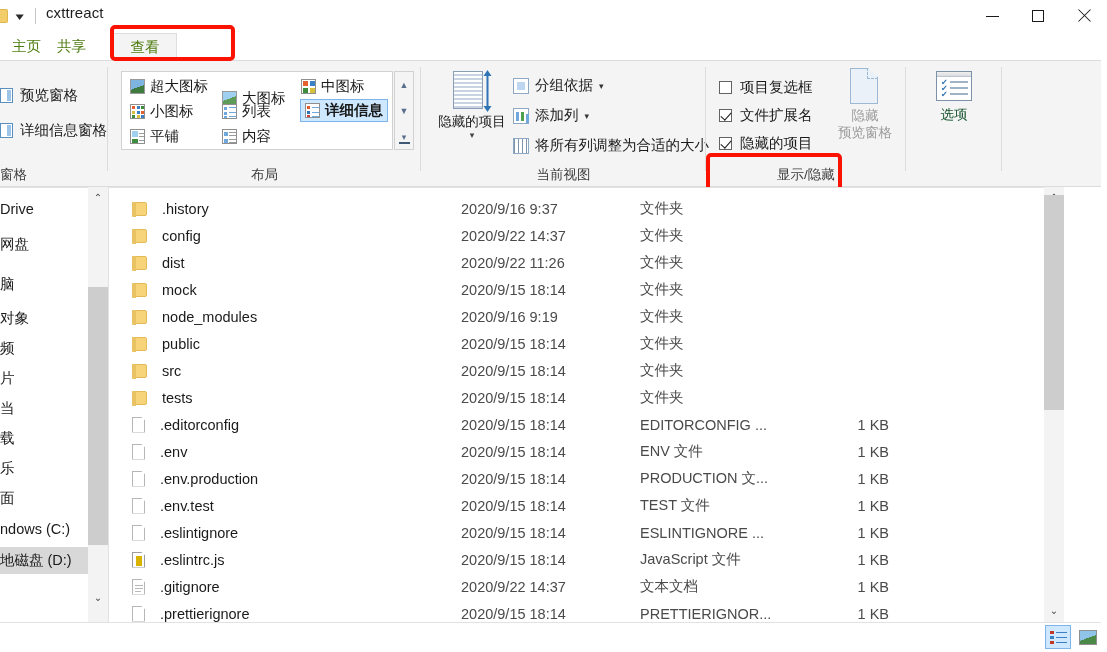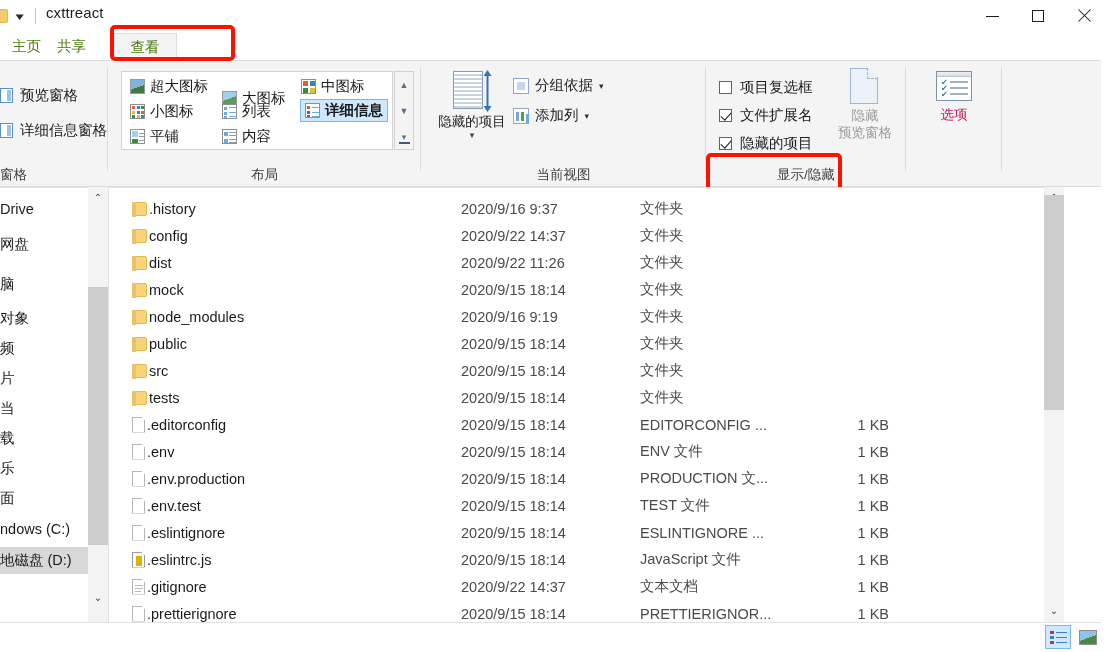--- a/index.html
+++ b/index.html
@@ -237,21 +237,21 @@
   .opt-ico{
     position:relative; margin:0 auto; width:36px; height:30px;
     background:#fff; border:1px solid #7d91a8;
   }
   .opt-ico .tbar{ position:absolute; left:0; top:0; right:0; height:5px;
     background:linear-gradient(#f0f0f0,#dcdcdc); border-bottom:1px solid #b9c6d5; }
   .opt-ico .l{ position:absolute; left:13px; height:2px; background:#9fb2c6; width:18px; }
   .opt-ico .t1{ top:9px; } .opt-ico .t2{ top:15px; } .opt-ico .t3{ top:21px; }
   .opt-ico .c{ position:absolute; left:4px; width:6px; height:6px; color:#2f74b5; font-size:8px; line-height:6px; }
   .opt-ico .c1{ top:8px; } .opt-ico .c2{ top:14px; } .opt-ico .c3{ top:20px; }
-  .optbtn .lbl{ font-size:13.5px; color:#be185d; margin-top:5px; }
+  .optbtn .lbl{ font-size:13.5px; color:#14532d; margin-top:5px; }
 
   
   .anno{ position:absolute; border:4px solid #fb1200; border-radius:5px; pointer-events:none; }
   .anno-view{ left:110px; top:25px; width:125px; height:36px; }
   .anno-chk{ left:706px; top:92px; width:136px; height:56px; }
 
   
   .body{
     position:absolute; left:0; top:187px; width:1107px; height:465px; background:#fff;
   }
@@ -280,21 +280,21 @@
 
   
   .list{
     position:absolute; left:109px; top:0; width:955px; height:465px; background:#fff; overflow:hidden;
   }
   .hdrline{ position:absolute; left:0; top:0; width:955px; height:1px; background:#e2e2e2; }
   .row{
     position:absolute; left:0; width:955px; height:27px;
     display:flex; align-items:center; font-size:14.5px; color:#1a1a1a;
   }
-  .c-name{ position:absolute; left:23px; display:flex; align-items:center; gap:2px;justify-content:space-between; }
+  .c-name{ position:absolute; left:23px; display:flex; align-items:center; gap:15px;justify-content:space-between; }
   .c-date{ position:absolute; left:352px; color:#4a4a4a; }
   .c-type{ position:absolute; left:531px; color:#4a4a4a; }
   .c-size{ position:absolute; left:718px; width:62px; text-align:right; color:#4a4a4a; }
 
   .ico-folder{
     width:15px; height:14px; flex:none; position:relative;
     background:#f7d37a; border:1px solid #e3bb55; border-radius:1px 2px 2px 1px;
   }
   .ico-folder:before{
     content:""; position:absolute; left:-1px; top:-1px; width:4px; height:15px;
@@ -473,20 +473,24 @@
 
       <div class="vitem" style="top:15px;">
         <span class="vico group"></span>
         <span>分组依据</span>
         <span class="caret">▾</span>
       </div>
       <div class="vitem" style="top:45px;">
         <span class="vico addcol"></span>
         <span>添加列</span>
         <span class="caret">▾</span>
+      </div>
+      <div class="vitem" style="top:75px;">
+        <span class="vico fitcol"></span>
+        <span>将所有列调整为合适的大小</span>
       </div>
       <div class="glabel">当前视图</div>
       <div class="gsep"></div>
     </div>
 
     <div class="grp grp-show">
       <div class="chkrow" style="top:17px;">
         <span class="chk"></span>
         <span>项目复选框</span>
       </div>

